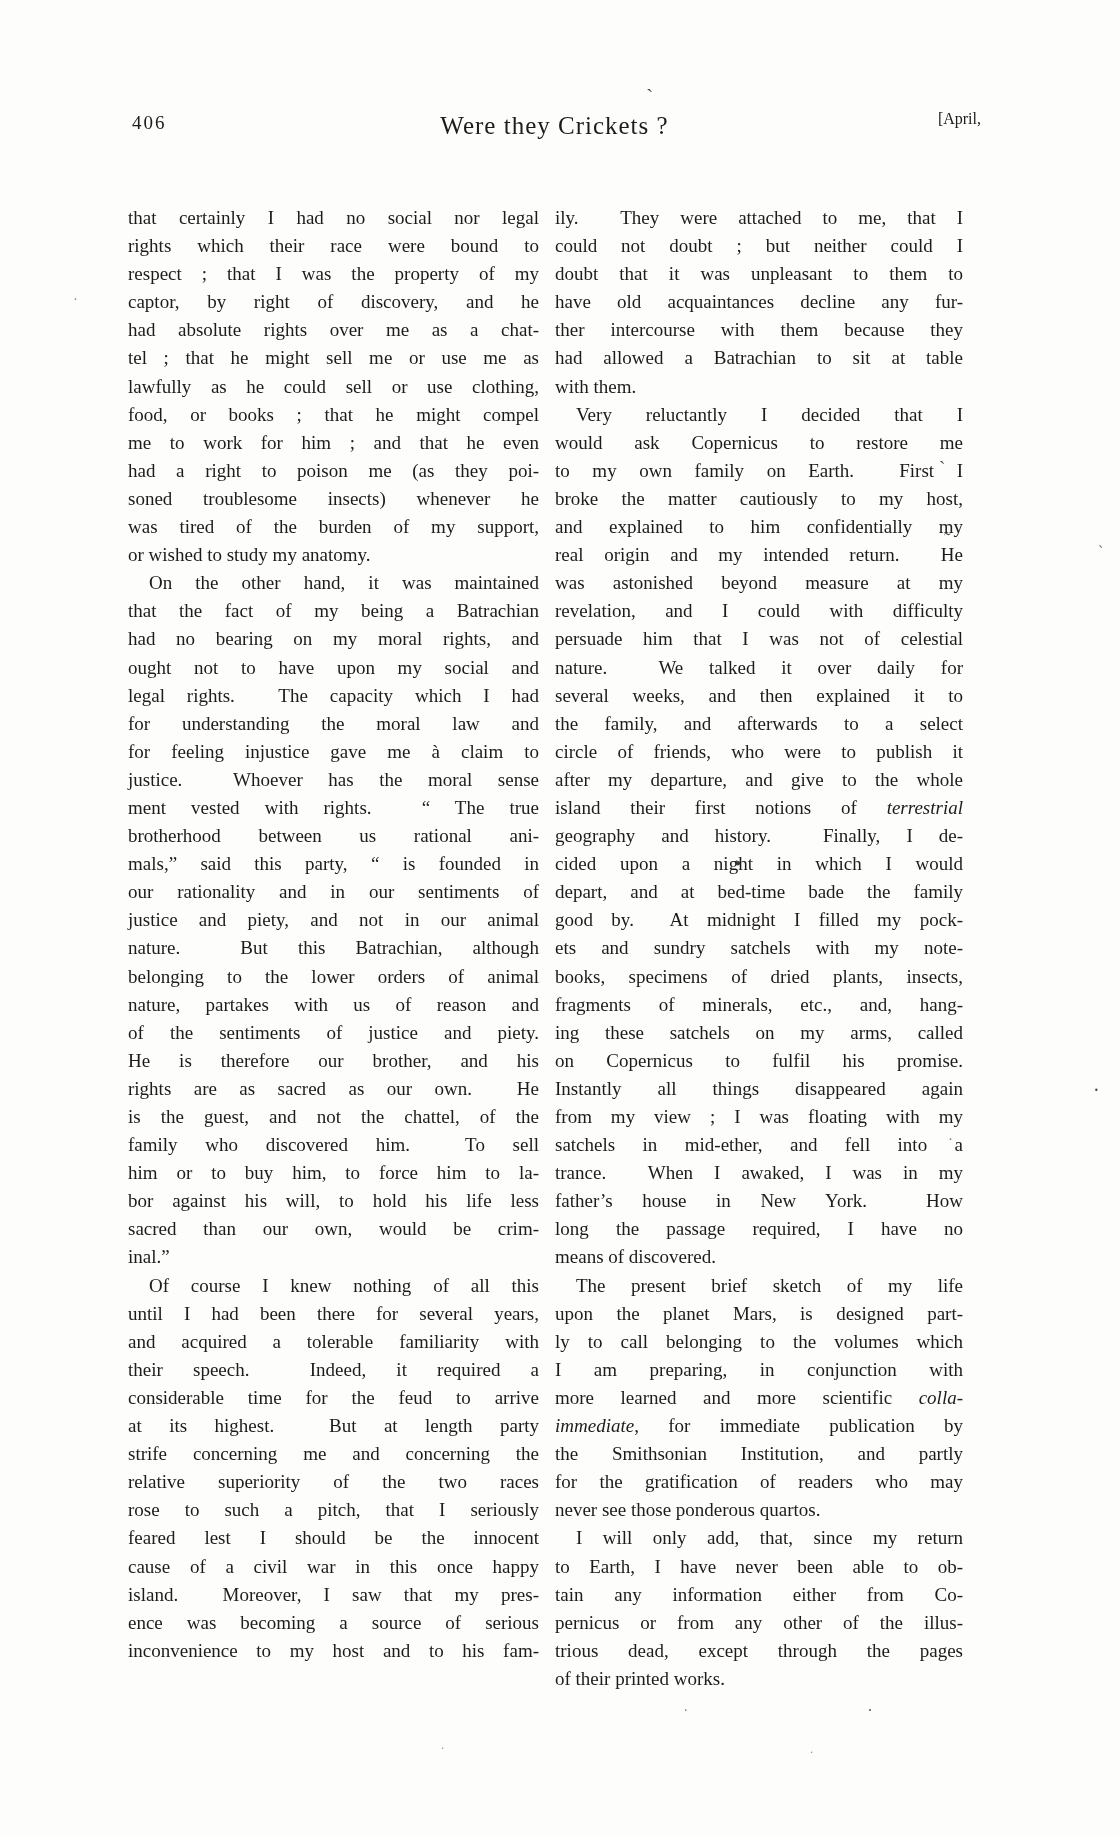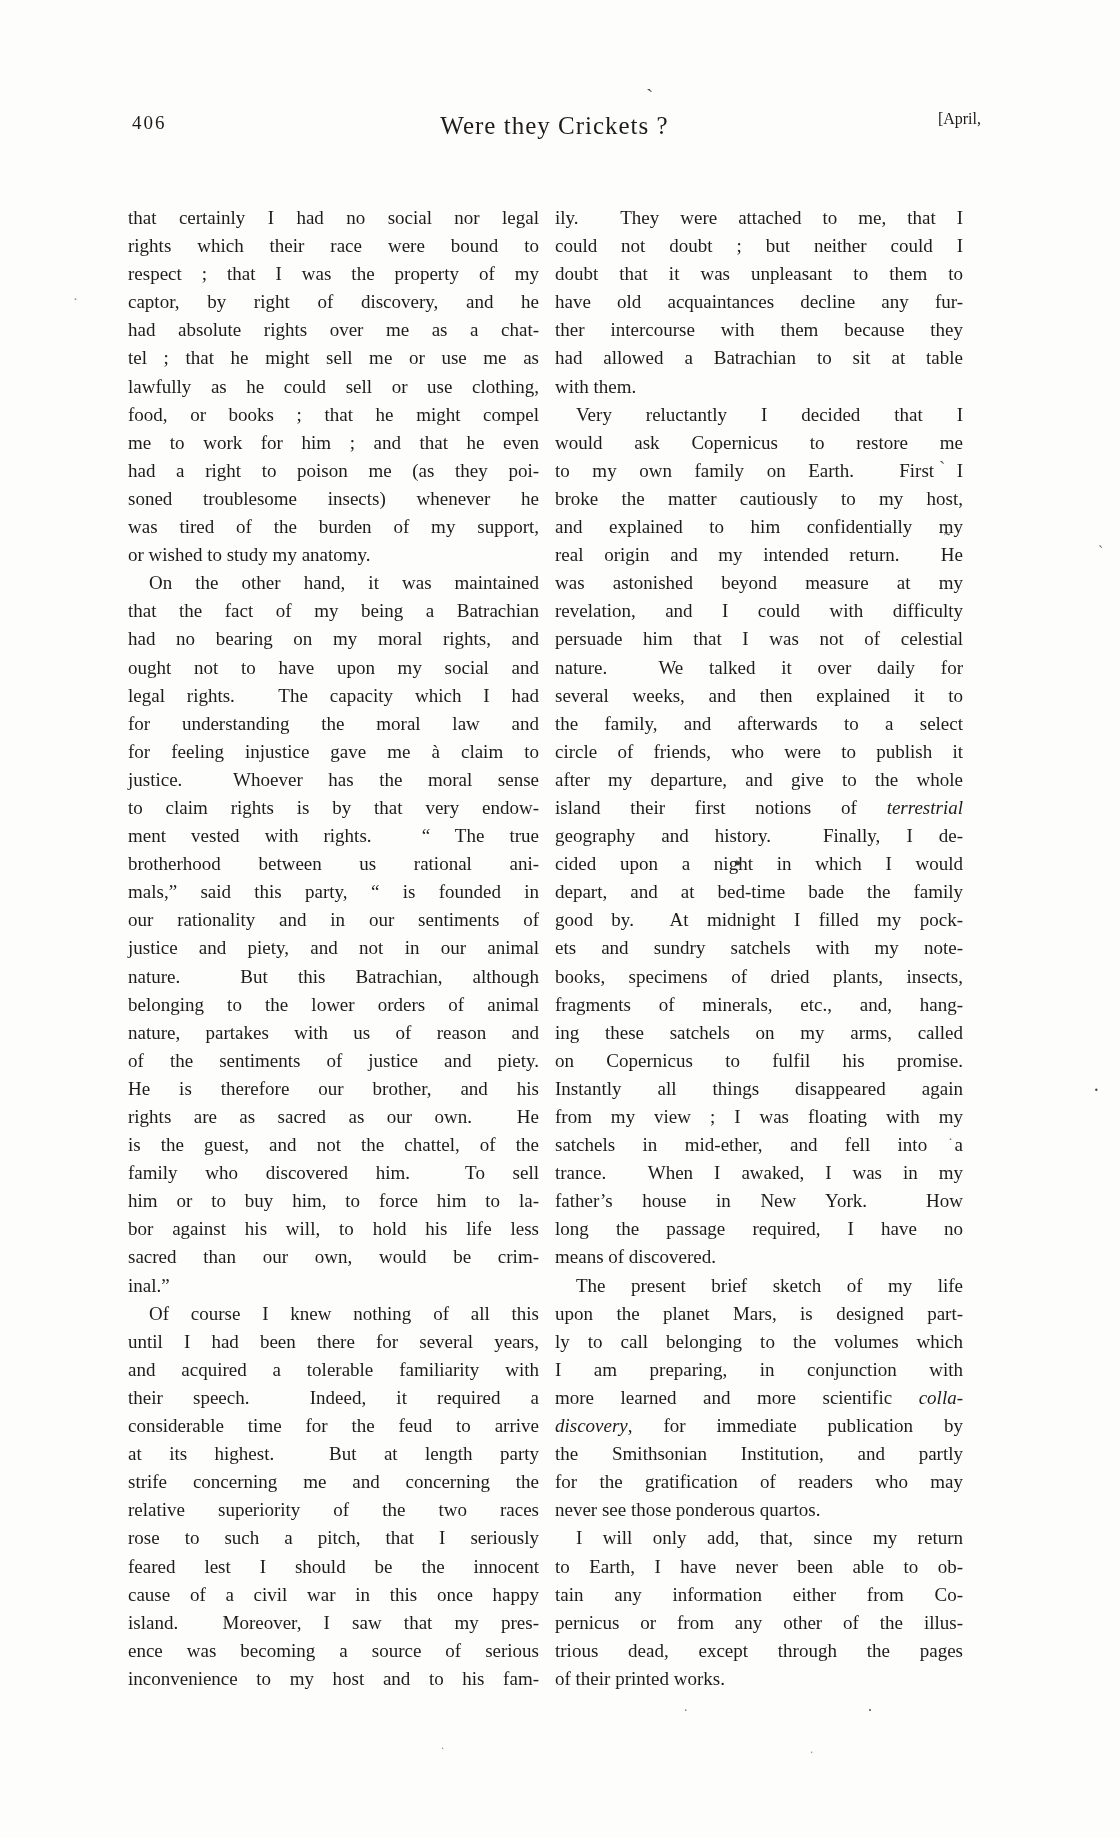--- a/index.html
+++ b/index.html
@@ -97,21 +97,20 @@
         <div class="line">was tired of the burden of my support,</div>
         <div class="line end">or wished to study my anatomy.</div>
         <div class="line indent">On the other hand, it was maintained</div>
         <div class="line">that the fact of my being a Batrachian</div>
         <div class="line">had no bearing on my moral rights, and</div>
         <div class="line">ought not to have upon my social and</div>
         <div class="line">legal rights.&nbsp; The capacity which I had</div>
         <div class="line">for understanding the moral law and</div>
         <div class="line">for feeling injustice gave me à claim to</div>
         <div class="line">justice.&nbsp; Whoever has the moral sense</div>
-        <div class="line">to claim rights is by that very endow-</div>
         <div class="line">ment vested with rights.&nbsp; “ The true</div>
         <div class="line">brotherhood between us rational ani-</div>
         <div class="line">mals,” said this party, “ is founded in</div>
         <div class="line">our rationality and in our sentiments of</div>
         <div class="line">justice and piety, and not in our animal</div>
         <div class="line">nature.&nbsp; But this Batrachian, although</div>
         <div class="line">belonging to the lower orders of animal</div>
         <div class="line">nature, partakes with us of reason and</div>
         <div class="line">of the sentiments of justice and piety.</div>
         <div class="line">He is therefore our brother, and his</div>
@@ -174,21 +173,21 @@
         <div class="line">satchels in mid-ether, and fell into a</div>
         <div class="line">trance.&nbsp; When I awaked, I was in my</div>
         <div class="line">father’s house in New York.&nbsp; How</div>
         <div class="line">long the passage required, I have no</div>
         <div class="line end">means of discovered.</div>
         <div class="line indent">The present brief sketch of my life</div>
         <div class="line">upon the planet Mars, is designed part-</div>
         <div class="line">ly to call belonging to the volumes which</div>
         <div class="line">I am preparing, in conjunction with</div>
         <div class="line">more learned and more scientific <i>colla-</i></div>
-        <div class="line"><i>discovery</i>, for immediate publication by</div>
+        <div class="line"><i>immediate</i>, for immediate publication by</div>
         <div class="line">the Smithsonian Institution, and partly</div>
         <div class="line">for the gratification of readers who may</div>
         <div class="line end">never see those ponderous quartos.</div>
         <div class="line indent">I will only add, that, since my return</div>
         <div class="line">to Earth, I have never been able to ob-</div>
         <div class="line">tain any information either from Co-</div>
         <div class="line">pernicus or from any other of the illus-</div>
         <div class="line">trious dead, except through the pages</div>
         <div class="line end">of their printed works.</div>
       </div>

